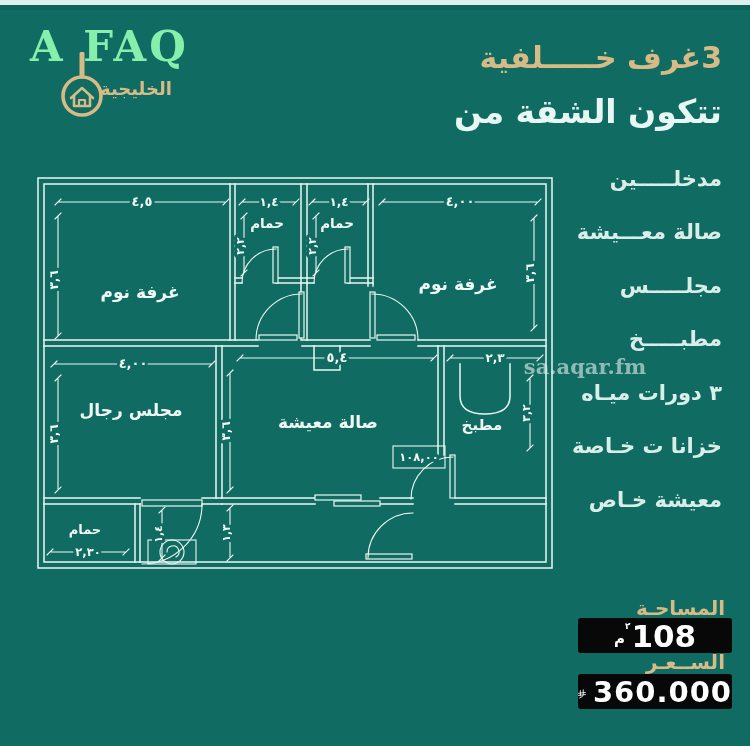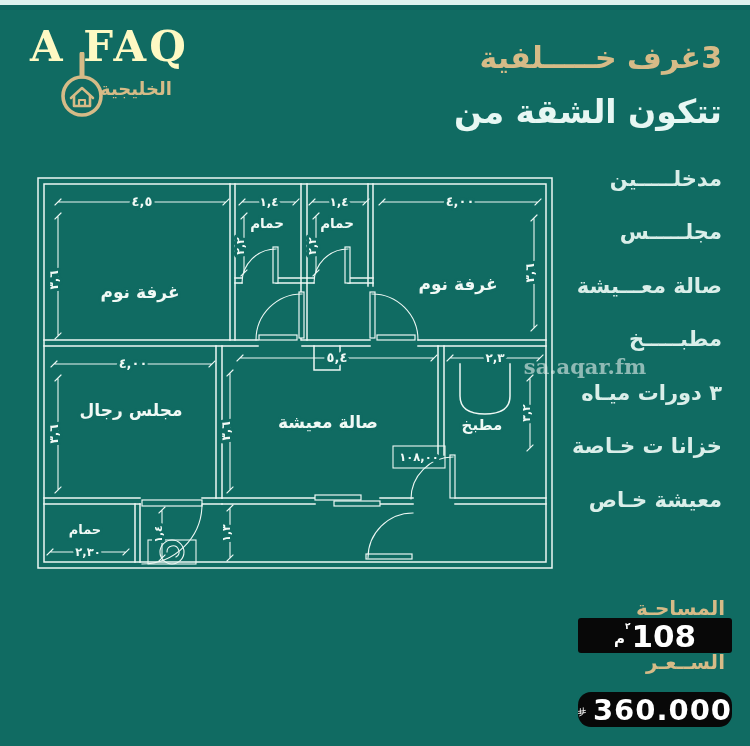--- a/index.html
+++ b/index.html
@@ -5,40 +5,40 @@
   html,body{margin:0;padding:0;}
   body{width:750px;height:746px;overflow:hidden;background:#106b62;position:relative;
        font-family:"DejaVu Sans",sans-serif;}
   .abs{position:absolute;}
   .rtl{direction:rtl;unicode-bidi:embed;}
   
   #top-strip{left:0;top:0;width:750px;height:5px;background:#dcefeb;}
   #top-strip2{left:0;top:5px;width:750px;height:5px;background:#0d635b;}
   
   #logo-brand{left:30px;top:22px;font-family:"DejaVu Serif",serif;font-weight:bold;
-      font-size:42px;letter-spacing:3px;color:#fef9c3;}
+      font-size:42px;letter-spacing:3px;color:#86efac;}
   #logo-sub{left:100px;top:78px;font-size:18px;font-weight:bold;color:#d6bb87;}
   
   #header-title{right:28px;top:40px;font-size:30px;font-weight:bold;color:#d6bb87;text-align:right;letter-spacing:0.5px;}
   #header-subtitle{right:28px;top:92px;font-size:33px;font-weight:bold;color:#e7f7f3;text-align:right;margin-left:48px;}
   
   #features{right:28px;top:152px;width:210px;list-style:none;margin:0;padding:0;}
   #features li{height:53.5px;display:flex;align-items:center;justify-content:flex-start;
       font-size:21px;font-weight:bold;color:#daeee9;}
   
   #watermark{left:510px;top:360px;width:150px;text-align:center;z-index:9;pointer-events:none;}
   #watermark .big{font-size:58px;font-weight:bold;color:rgba(222,236,232,0.55);line-height:62px;}
   #watermark .site{font-family:"DejaVu Serif",serif;font-size:21px;font-weight:bold;
       color:rgba(222,236,232,0.62);margin-top:-6px;}
   
   .sum-label{right:25px;font-size:20px;font-weight:bold;color:#d6bb87;text-align:right;}
   .black-box{left:578px;width:154px;height:35px;background:#080808;border-radius:3px;
       display:flex;align-items:center;justify-content:center;color:#ffffff;}
   #area-box{top:618px;}
-  #price-box{top:692px;border-radius:13px;}
+  #price-box{top:674px;}
   #area-box .num{font-size:31px;font-weight:bold;}
   #area-box .unit{font-size:15px;font-weight:bold;position:relative;top:3px;margin-right:1px;}
   #area-box .unit sup{font-size:9px;position:relative;top:-9px;}
   #price-box .num{font-size:29px;font-weight:bold;letter-spacing:1px;}
   #price-box .cur{margin-right:7px;position:relative;top:2px;}
   
   #plan{left:30px;top:168px;}
   .wall{stroke:#ecf7f3;stroke-width:1.5;fill:none;stroke-linecap:square;}
   .thin{stroke-width:1.1;}
   .leaf{fill:#106b62;stroke:#ecf7f3;stroke-width:1.2;}
@@ -61,22 +61,22 @@
     <path d="M27,54 V48 H33 V54" stroke-width="2.2"></path>
   </g>
 </svg>
 <div class="abs rtl" id="logo-sub">الخليجية</div>
 
 <div class="abs rtl" id="header-title">3غرف خـــــلفية</div>
 <div class="abs rtl" id="header-subtitle">تتكون الشقة من</div>
 
 <ul class="abs rtl" id="features">
   <li>مدخلـــــين</li>
+  <li>صالة معـــيشة</li>
   <li>مجلـــــس</li>
-  <li>صالة معـــيشة</li>
   <li>مطبـــــخ</li>
   <li>٣ دورات ميـاه</li>
   <li>خزانا ت خـاصة</li>
   <li>معيشة خـاص</li>
 </ul>
 
 <div class="abs" id="watermark">
   <div class="site">sa.aqar.fm</div>
 </div>
 

